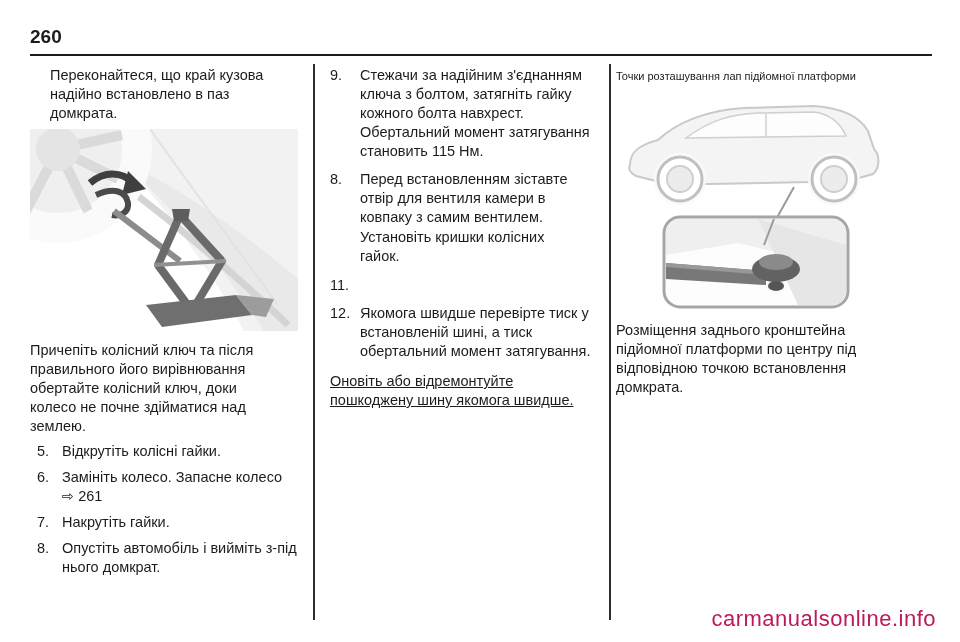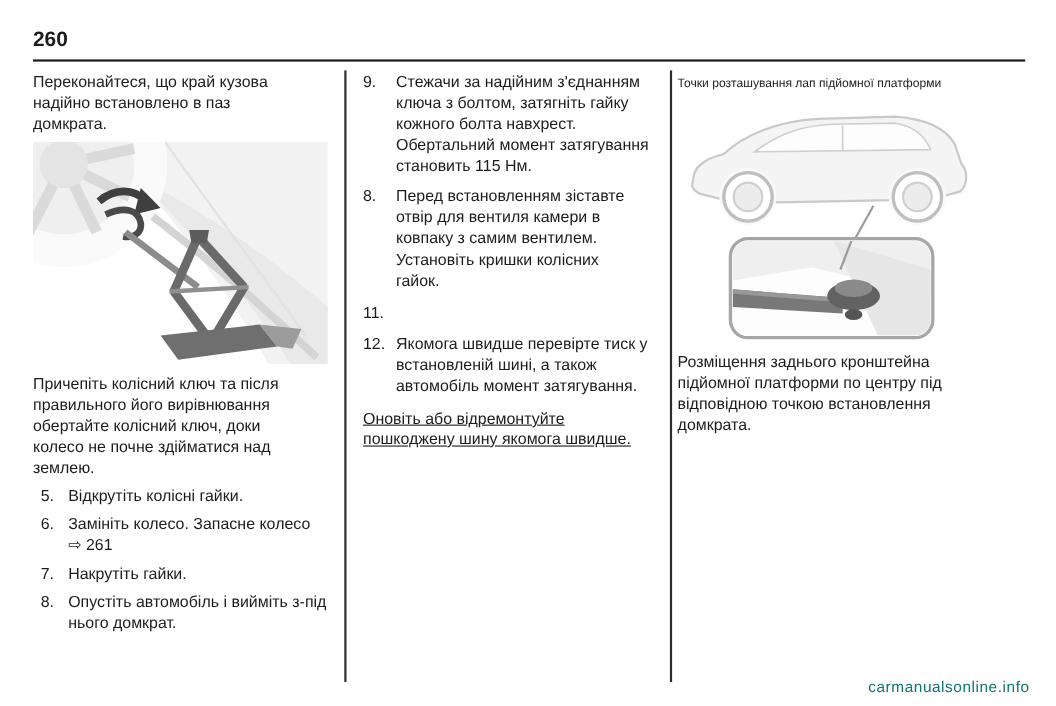--- a/index.html
+++ b/index.html
@@ -14,39 +14,39 @@
   
   .vsep{position:absolute;top:64px;width:2px;height:556px;background:#2d2d2d;}
   .sep1{left:313px;}
   .sep2{left:609px;}
   
   .col{position:absolute;top:66px;font-size:14.5px;line-height:19px;}
   .col-left{left:30px;width:270px;}
   .col-mid{left:330px;width:272px;}
   .col-right{left:616px;width:292px;}
   .para{margin:0 0 6px 0;}
-  .w240{max-width:242px;}
+  .w240{max-width:242px;margin-left:20px;}
   .w250{max-width:252px;}
   .indent{max-width:226px;}
   .img-block{display:block;margin:6px 0 10px 0;}
   
   .step{display:flex;margin-bottom:7px;}
   .col-left .step{padding-left:7px;}
   .col-left .step .step-num{flex:0 0 25px;}
   .col-mid .step{margin-bottom:9px;}
   .col-mid .step .step-num{flex:0 0 30px;}
   .step-text{flex:1 1 auto;max-width:236px;}
   .step-extra{margin:-3px 0 10px 30px;max-width:220px;}
   .closing{margin-top:11px;max-width:250px;text-decoration:underline;}
   
   .col-right .heading{font-size:11px;font-weight:normal;line-height:21px;max-width:240px;margin:0 0 6px 0;}
   .col-right .para{margin-top:8px;}
   
   .watermark{
-    position:absolute;right:24px;bottom:10px;font-size:14px;color:#0f766e;
+    position:absolute;right:24px;bottom:10px;font-size:22px;color:#be185d;
     letter-spacing:.5px;font-family:"Liberation Sans","DejaVu Sans",sans-serif;margin-top:20px;
   }
 </style>
 </head>
 <body>
 
 <div class="page">
 
   <div class="hdr-num">260</div>
   <div class="hdr-rule"></div>
@@ -125,21 +125,21 @@
     <div class="step" style="margin-bottom:4px;">
       <span class="step-num">8.</span>
       <span class="step-text">Перед встановленням зіставте отвір для вентиля камери в ковпаку з самим вентилем.</span>
     </div>
     <p class="para step-extra">Установіть кришки колісних гайок.</p>
     <div class="step">
       <span class="step-num">11.</span>
     </div>
     <div class="step">
       <span class="step-num">12.</span>
-      <span class="step-text">Якомога швидше перевірте тиск у встановленій шині, а також автомобіль момент затягування.</span>
+      <span class="step-text">Якомога швидше перевірте тиск у встановленій шині, а тиск обертальний момент затягування.</span>
     </div>
     <p class="para closing">Оновіть або відремонтуйте пошкоджену шину якомога швидше.</p>
   </div>
 
   <div class="col col-right">
     <h2 class="heading">Точки розташування лап підйомної платформи</h2>
 
     <svg class="img-block" width="290" height="218" viewBox="0 0 290 218" role="img">
       <rect width="290" height="218" fill="#ffffff"></rect>
 

